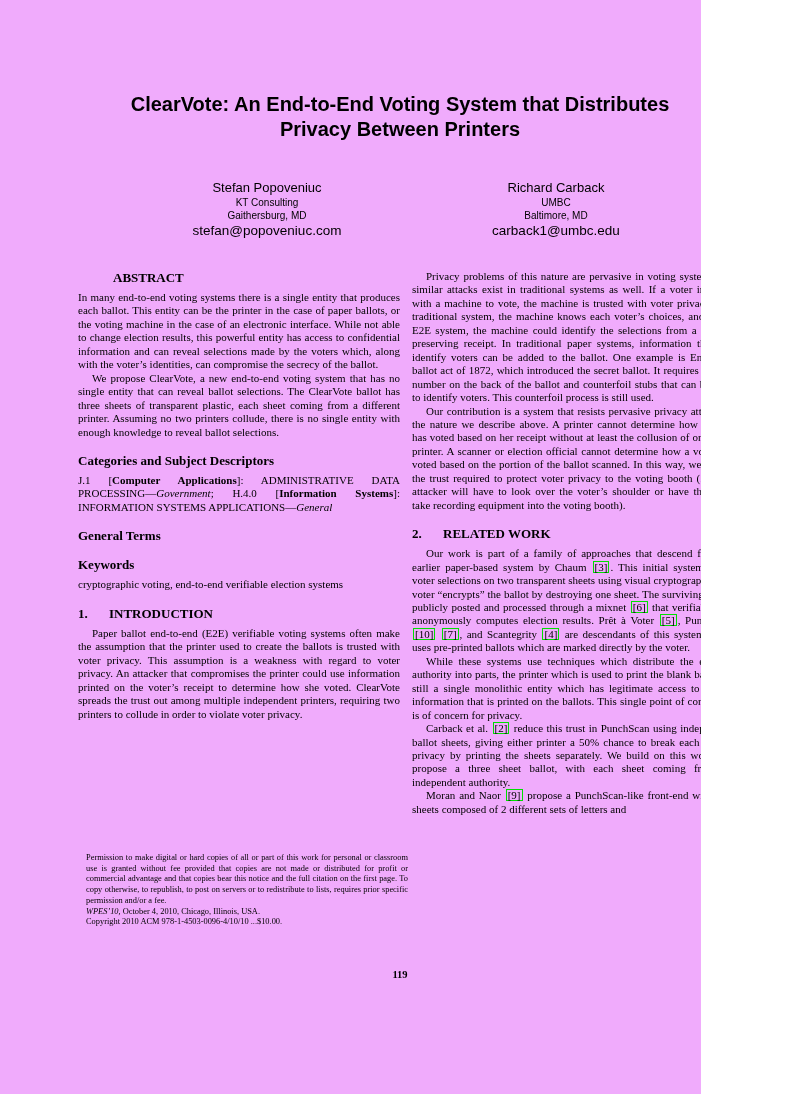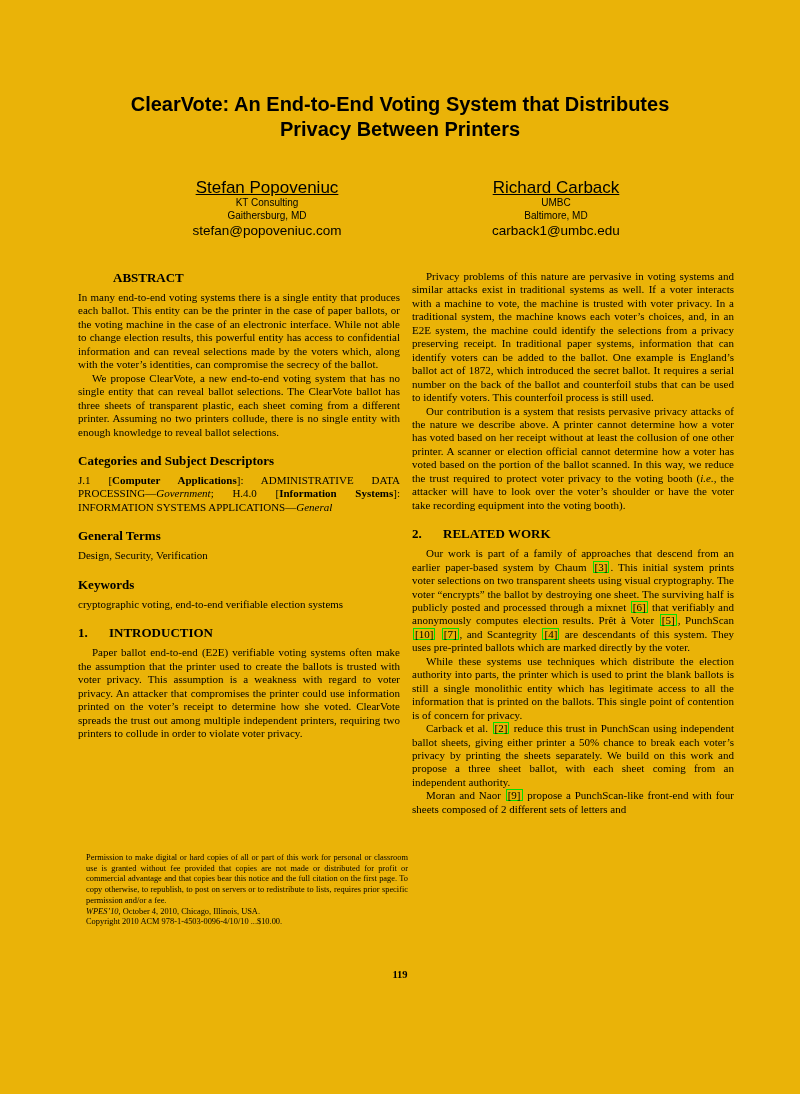--- a/index.html
+++ b/index.html
@@ -1,20 +1,20 @@
 <!DOCTYPE html>
 <html><head>
 <meta charset="utf-8">
 <style>
   html, body { margin: 0; padding: 0; background: #ffffff; }
   .page {
     position: relative;
-    width: 800px;
+    width: 701px;
     height: 1094px;
-    background: #eab308;
+    background: #f0abfc;
     color: #000000;
     overflow: hidden;
   }
 
   
   .title-block {
     position: absolute;
     top: 92px; left: 0; width: 800px;
     text-align: center;
     font-family: "Liberation Sans", sans-serif;
@@ -24,21 +24,21 @@
   }
   .author-block {
     position: absolute;
     top: 180px;
     width: 260px;
     text-align: center;
     font-family: "Liberation Sans", sans-serif;
   }
   .author-1 { left: 137px; }
   .author-2 { left: 426px; }
-  .author-name  { font-size: 17px;   line-height: 16px; text-decoration: underline; }
+  .author-name  { font-size: 13px;   line-height: 16px; }
   .author-affil { font-size: 10px; line-height: 13px; }
   .author-email { font-size: 13.5px; line-height: 16px; margin-top: 1px; }
 
   
   .col {
     position: absolute;
     top: 270px;
     width: 322px;
     font-family: "Liberation Serif", serif;
     font-size: 11px;
@@ -121,21 +121,20 @@
 
   <section class="col col-left">
     <h2 class="sec first">ABSTRACT</h2>
     <p>In many end-to-end voting systems there is a single entity that produces each ballot. This entity can be the printer in the case of paper ballots, or the voting machine in the case of an electronic interface. While not able to change election results, this powerful entity has access to confidential information and can reveal selections made by the voters which, along with the voter’s identities, can compromise the secrecy of the ballot.</p>
     <p class="indent">We propose ClearVote, a new end-to-end voting system that has no single entity that can reveal ballot selections. The ClearVote ballot has three sheets of transparent plastic, each sheet coming from a different printer. Assuming no two printers collude, there is no single entity with enough knowledge to reveal ballot selections.</p>
 
     <h2 class="sec">Categories and Subject Descriptors</h2>
     <p><span>J.1 [</span><span class="rb">Computer Applications</span><span>]: ADMINISTRATIVE DATA PROCESSING—</span><span class="ri">Government</span><span>; H.4.0 [</span><span class="rb">Information Systems</span><span>]: INFORMATION SYSTEMS APPLICATIONS—</span><span class="ri">General</span></p>
 
     <h2 class="sec">General Terms</h2>
-    <p>Design, Security, Verification</p>
 
     <h2 class="sec">Keywords</h2>
     <p>cryptographic voting, end-to-end verifiable election systems</p>
 
     <h2 class="sec numbered"><span class="sec-num">1.</span><span>INTRODUCTION</span></h2>
     <p class="indent">Paper ballot end-to-end (E2E) verifiable voting systems often make the assumption that the printer used to create the ballots is trusted with voter privacy. This assumption is a weakness with regard to voter privacy. An attacker that compromises the printer could use information printed on the voter’s receipt to determine how she voted. ClearVote spreads the trust out among multiple independent printers, requiring two printers to collude in order to violate voter privacy.</p>
   </section>
 
   <section class="col col-right">
     <p class="indent">Privacy problems of this nature are pervasive in voting systems and similar attacks exist in traditional systems as well. If a voter interacts with a machine to vote, the machine is trusted with voter privacy. In a traditional system, the machine knows each voter’s choices, and, in an E2E system, the machine could identify the selections from a privacy preserving receipt. In traditional paper systems, information that can identify voters can be added to the ballot. One example is England’s ballot act of 1872, which introduced the secret ballot. It requires a serial number on the back of the ballot and counterfoil stubs that can be used to identify voters. This counterfoil process is still used.</p>

